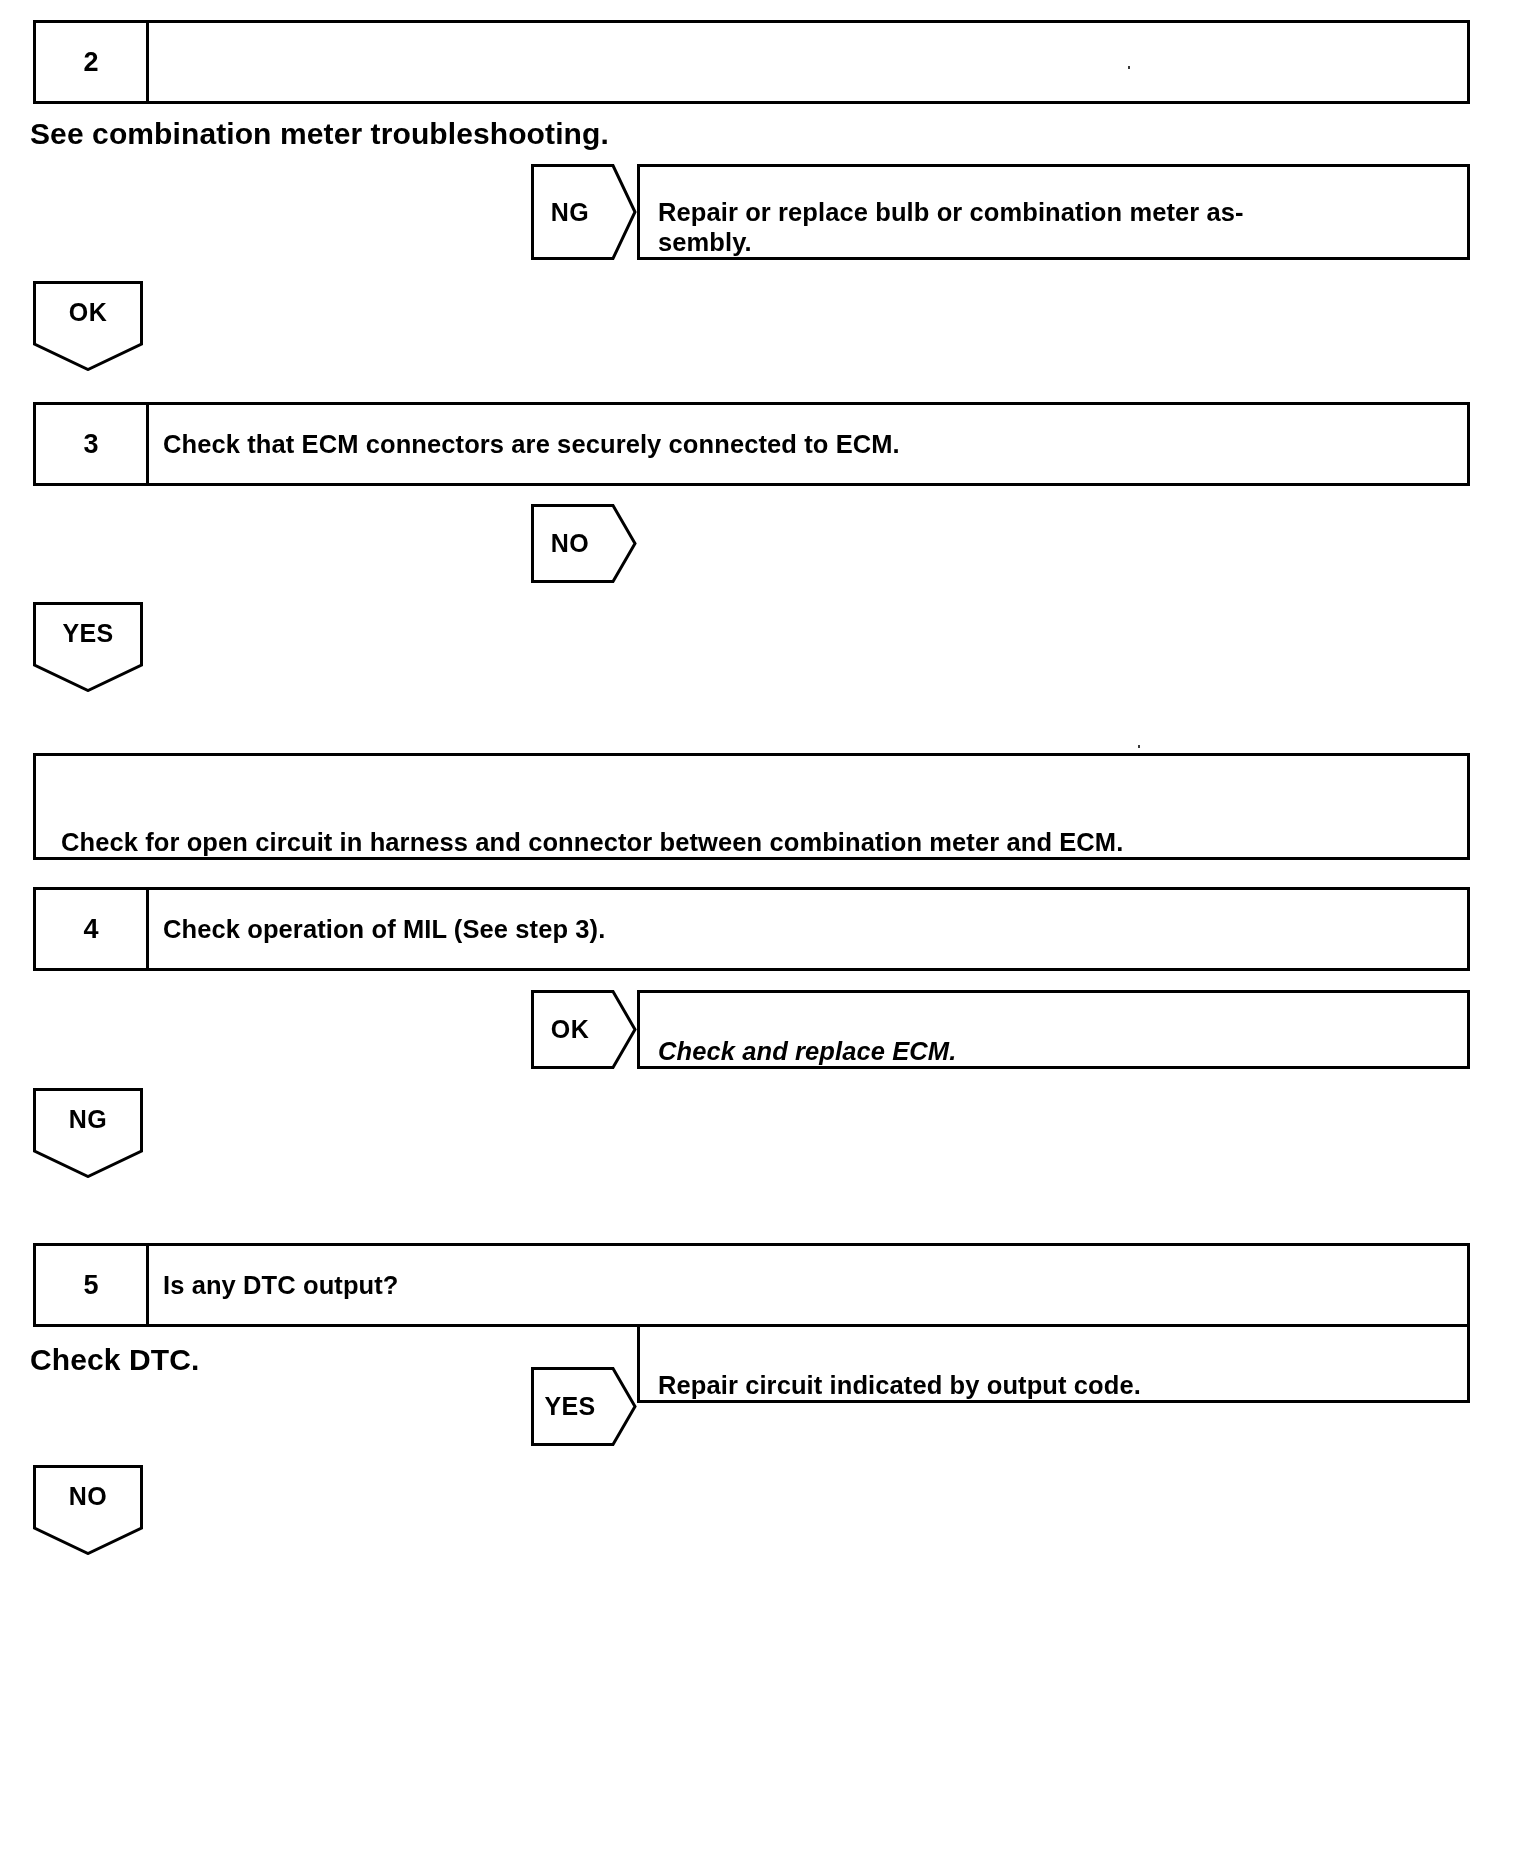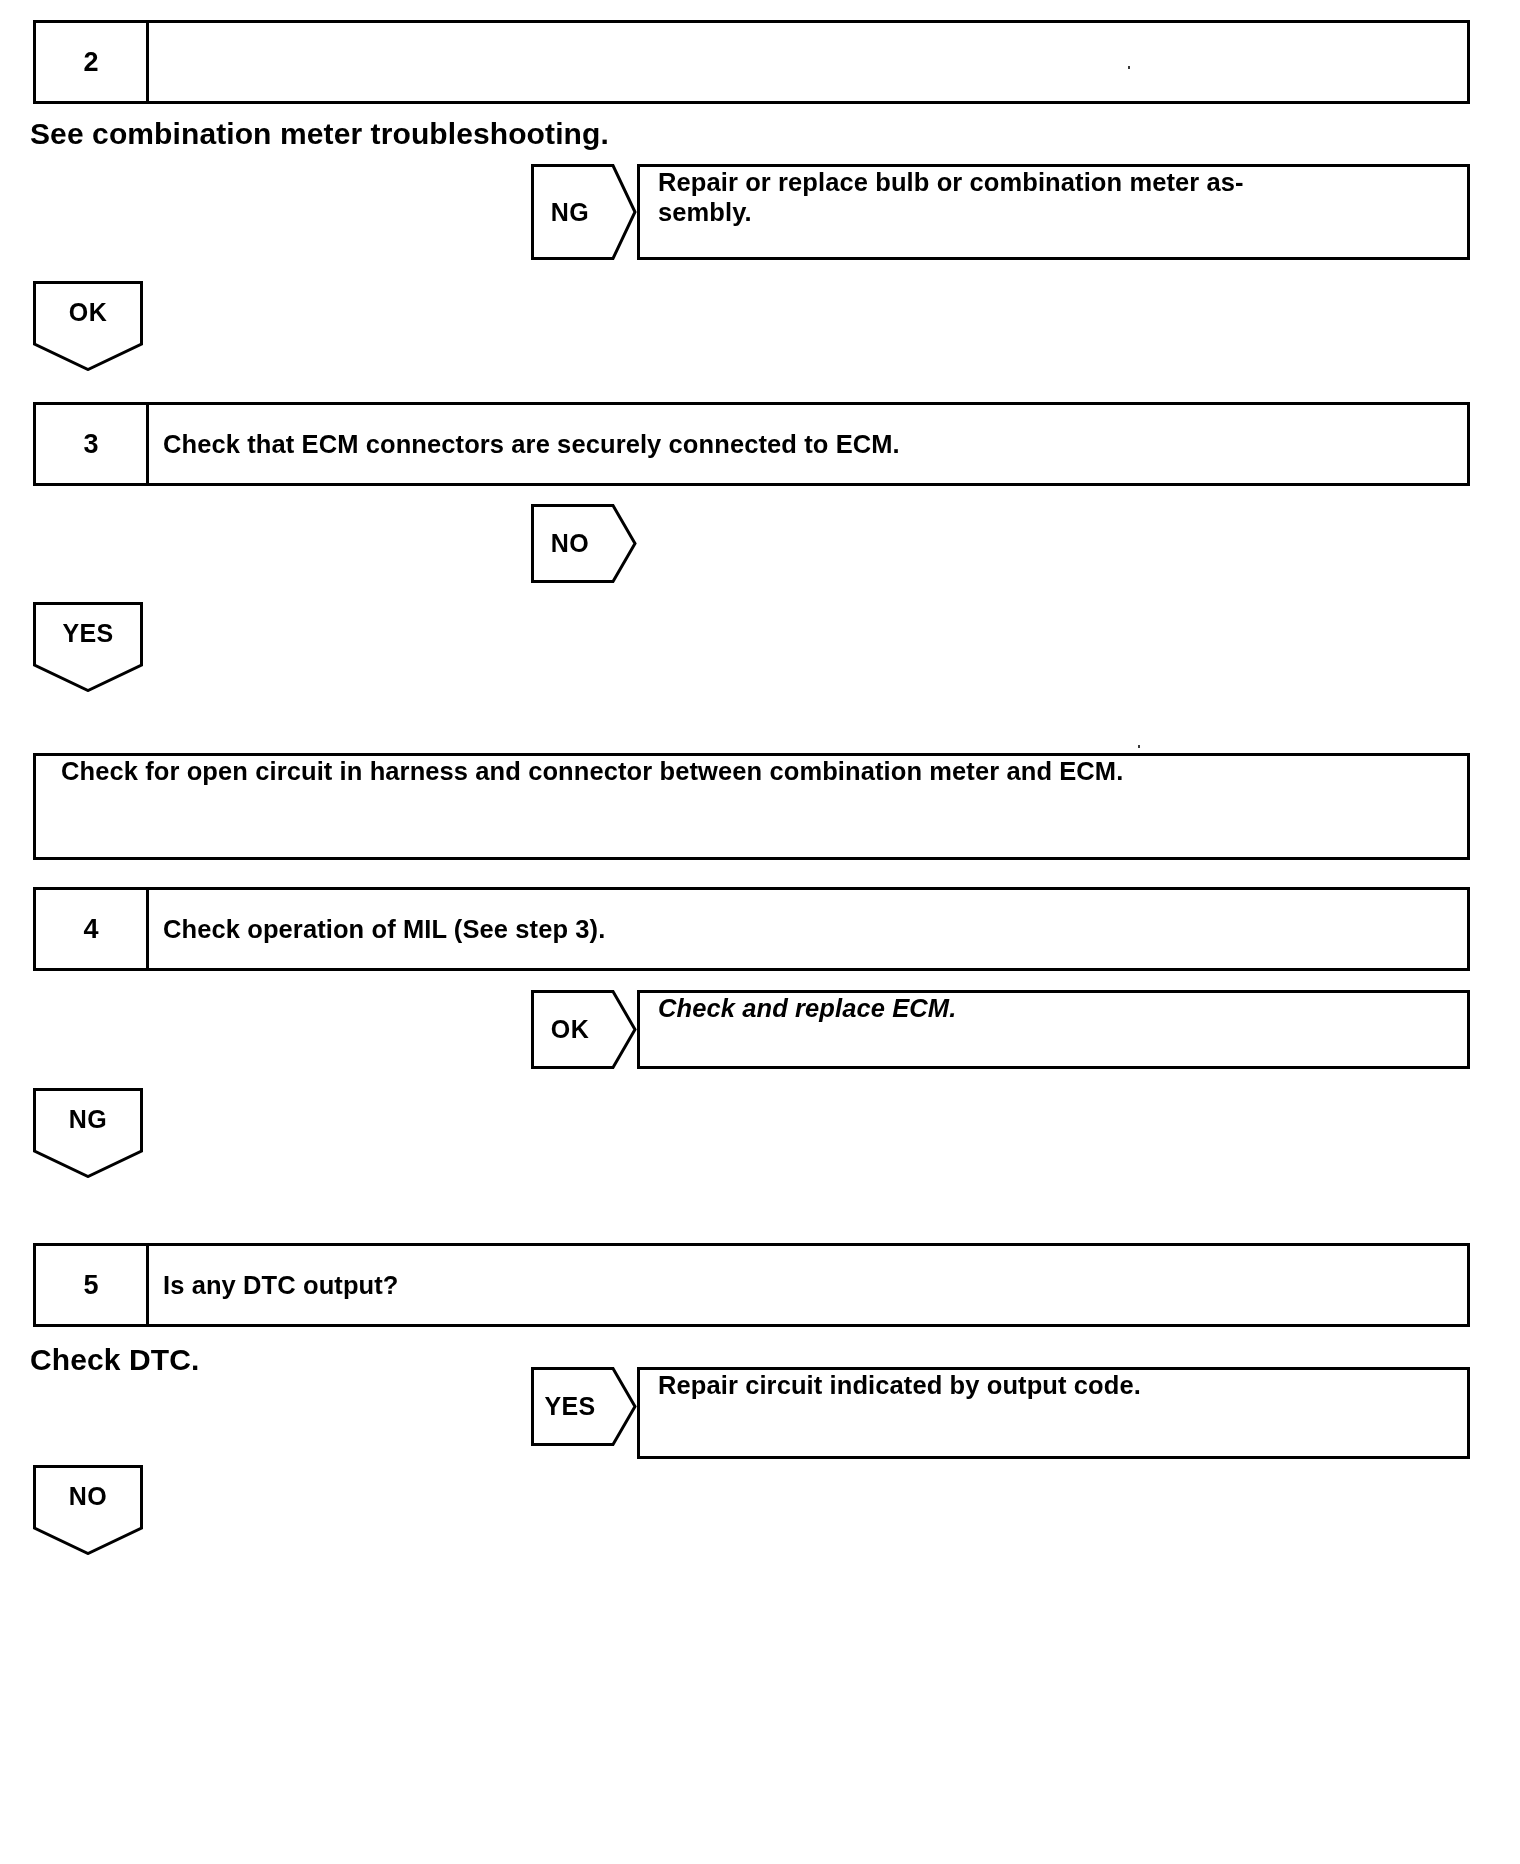--- a/index.html
+++ b/index.html
@@ -65,21 +65,21 @@
     white-space: nowrap;
   }
 
   
   .action-box {
     position: absolute;
     border: 3px solid #000;
     background: #fff;
     box-sizing: border-box;
     display: flex;
-    align-items: flex-start;
+    align-items: flex-end;
   }
   .action-text {
     font-weight: bold;
     font-size: 25.5px;
     line-height: 1.18;
     letter-spacing: 0.1px;
     padding-left: 18px;
     padding-right: 10px;
   }
   .action-text.two-line {
@@ -223,21 +223,21 @@
   </div>
 
   <div class="caption" style="left:30px; top:1343px;">Check DTC.</div>
 
   <div class="tag-right" style="left:531px; top:1367px; width:106px; height:79px;">
     <svg width="106" height="79" viewBox="0 0 106 79">
       <path d="M1.5 1.5 H82 L104 39.5 L82 77.5 H1.5 Z" fill="#ffffff" stroke="#000000" stroke-width="3"></path>
     </svg>
     <div class="tag-label">YES</div>
   </div>
-  <div class="action-box" style="left:637px; top:1367px; width:833px; height:92px;">
+  <div class="action-box" style="left:637px; top:1324px; width:833px; height:79px;">
     <div class="action-text">Repair circuit indicated by output code.</div>
   </div>
 
   <div class="tag-down" style="left:33px; top:1465px; width:110px; height:90px;">
     <svg width="110" height="90" viewBox="0 0 110 90">
       <path d="M1.5 1.5 H108.5 V63 L55 88.5 L1.5 63 Z" fill="#ffffff" stroke="#000000" stroke-width="3"></path>
     </svg>
     <div class="tag-label">NO</div>
   </div>
 

